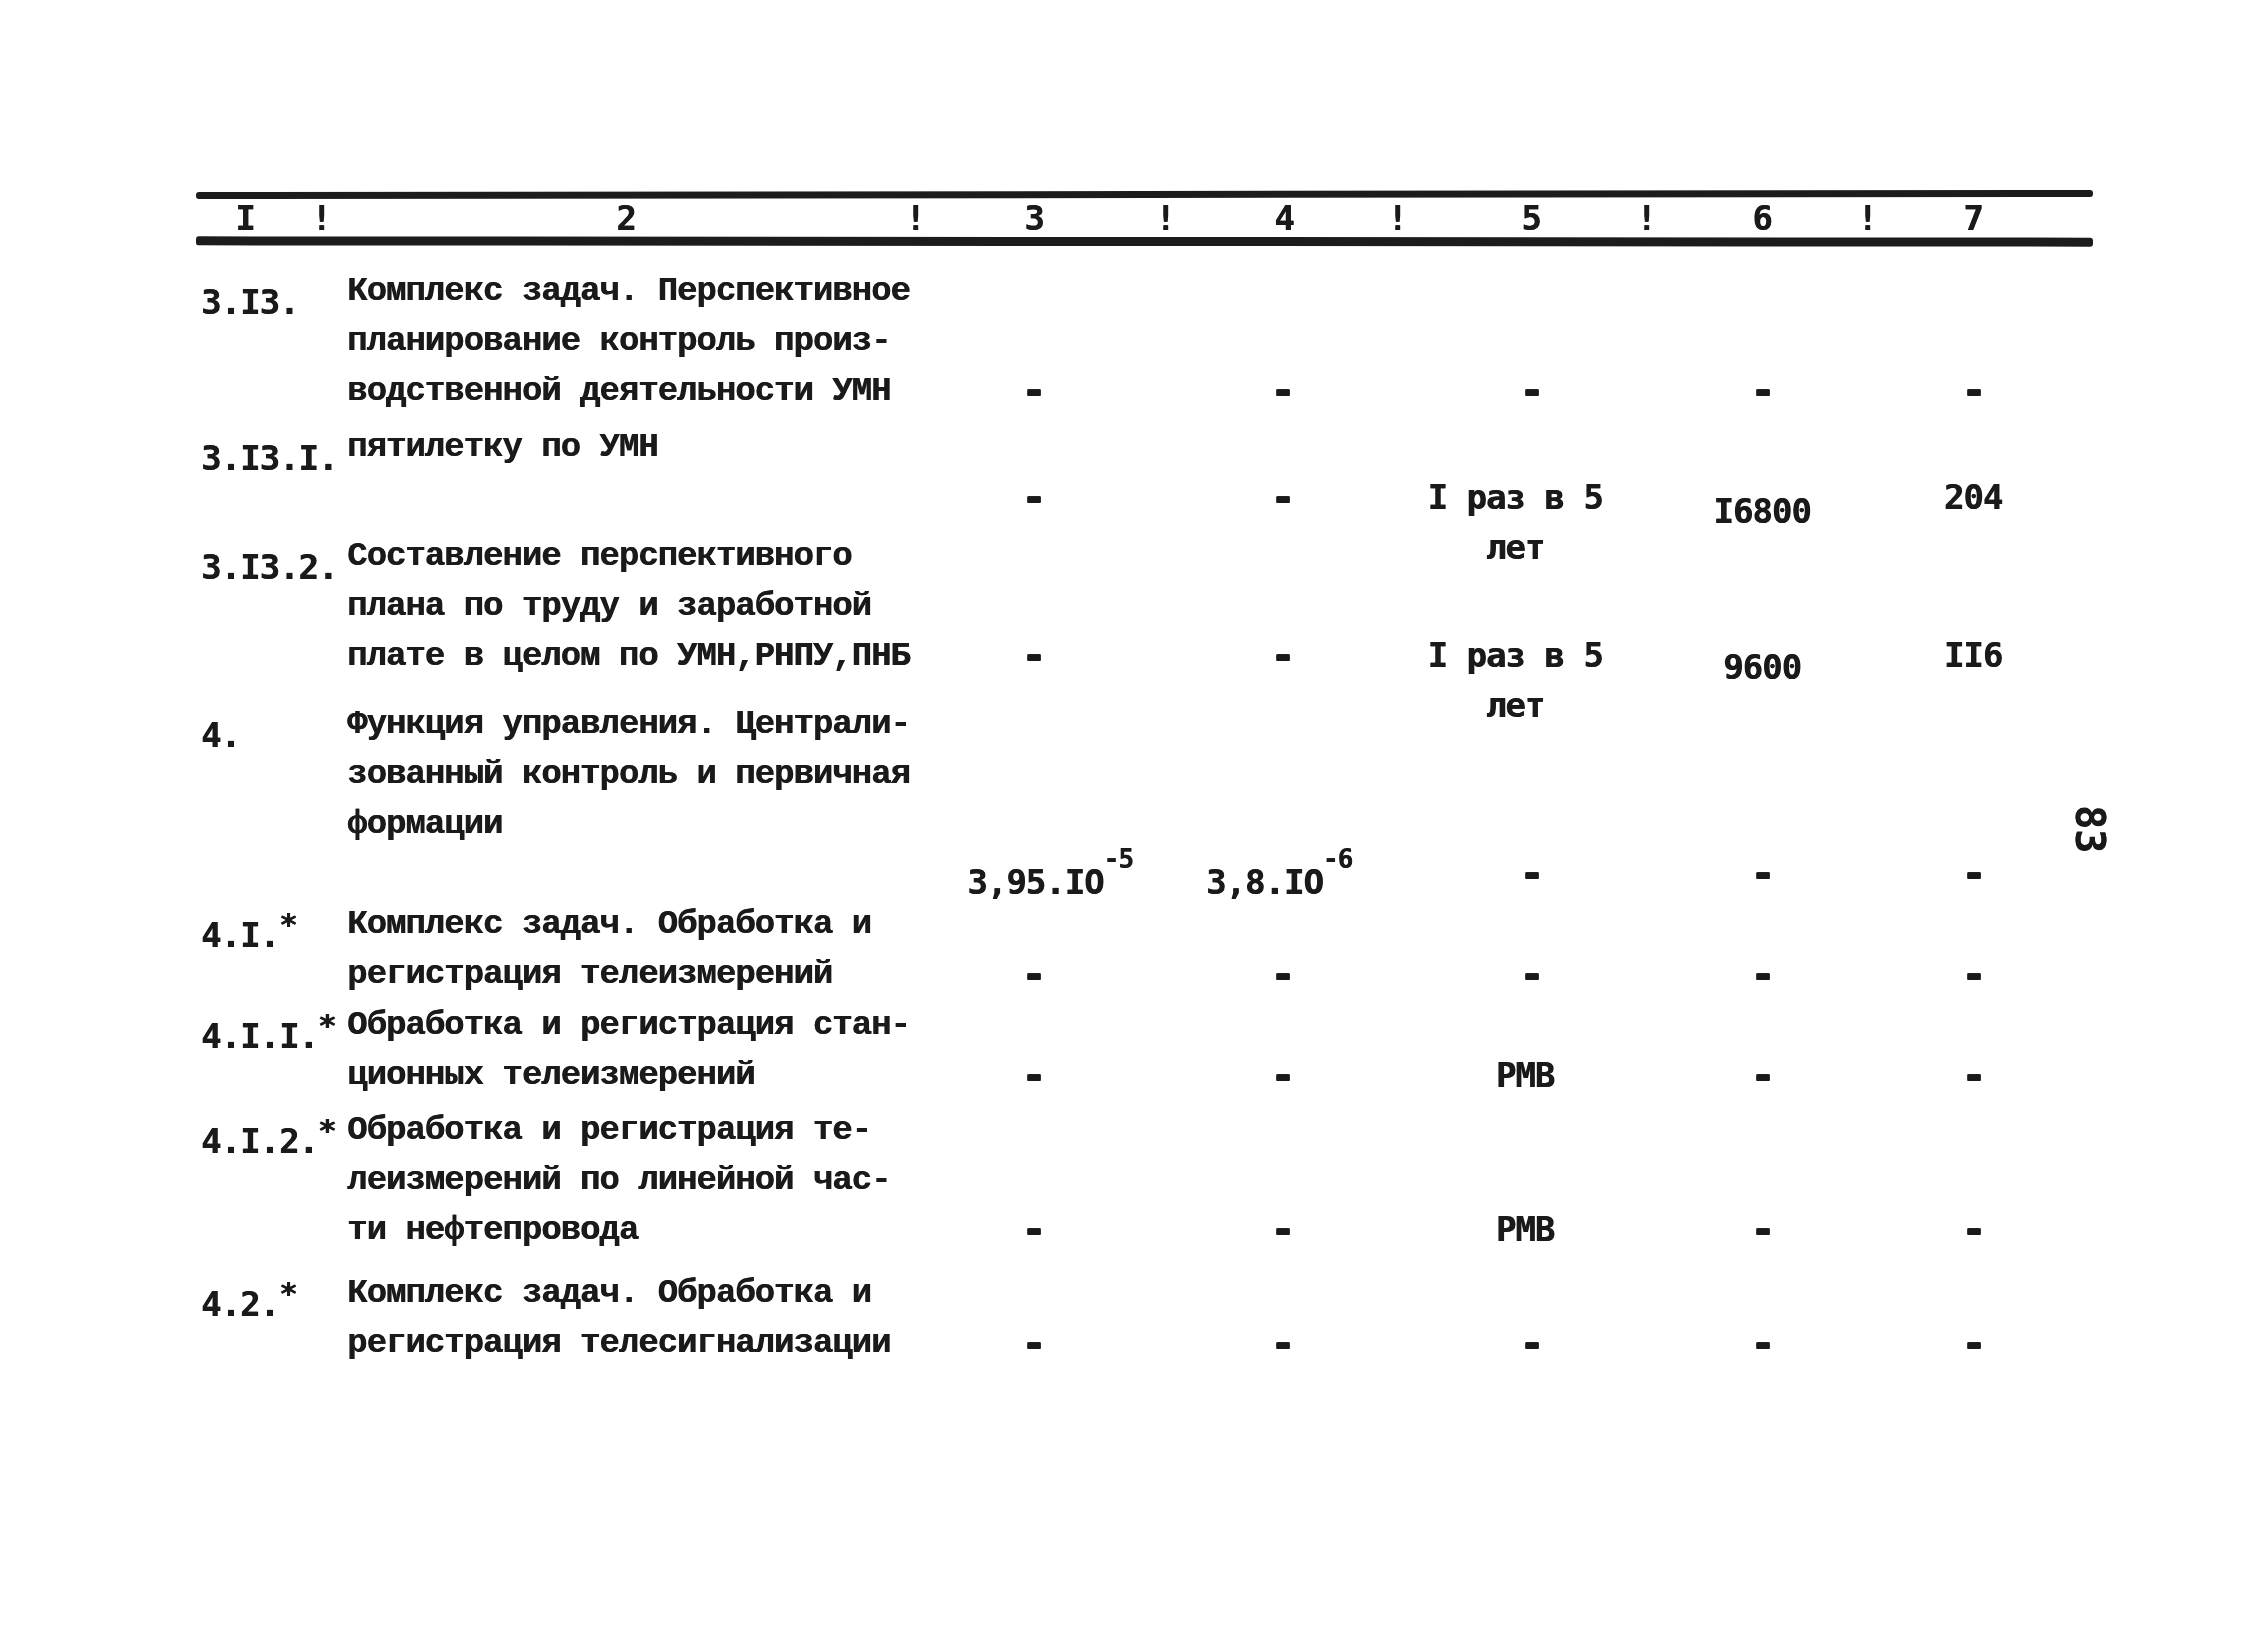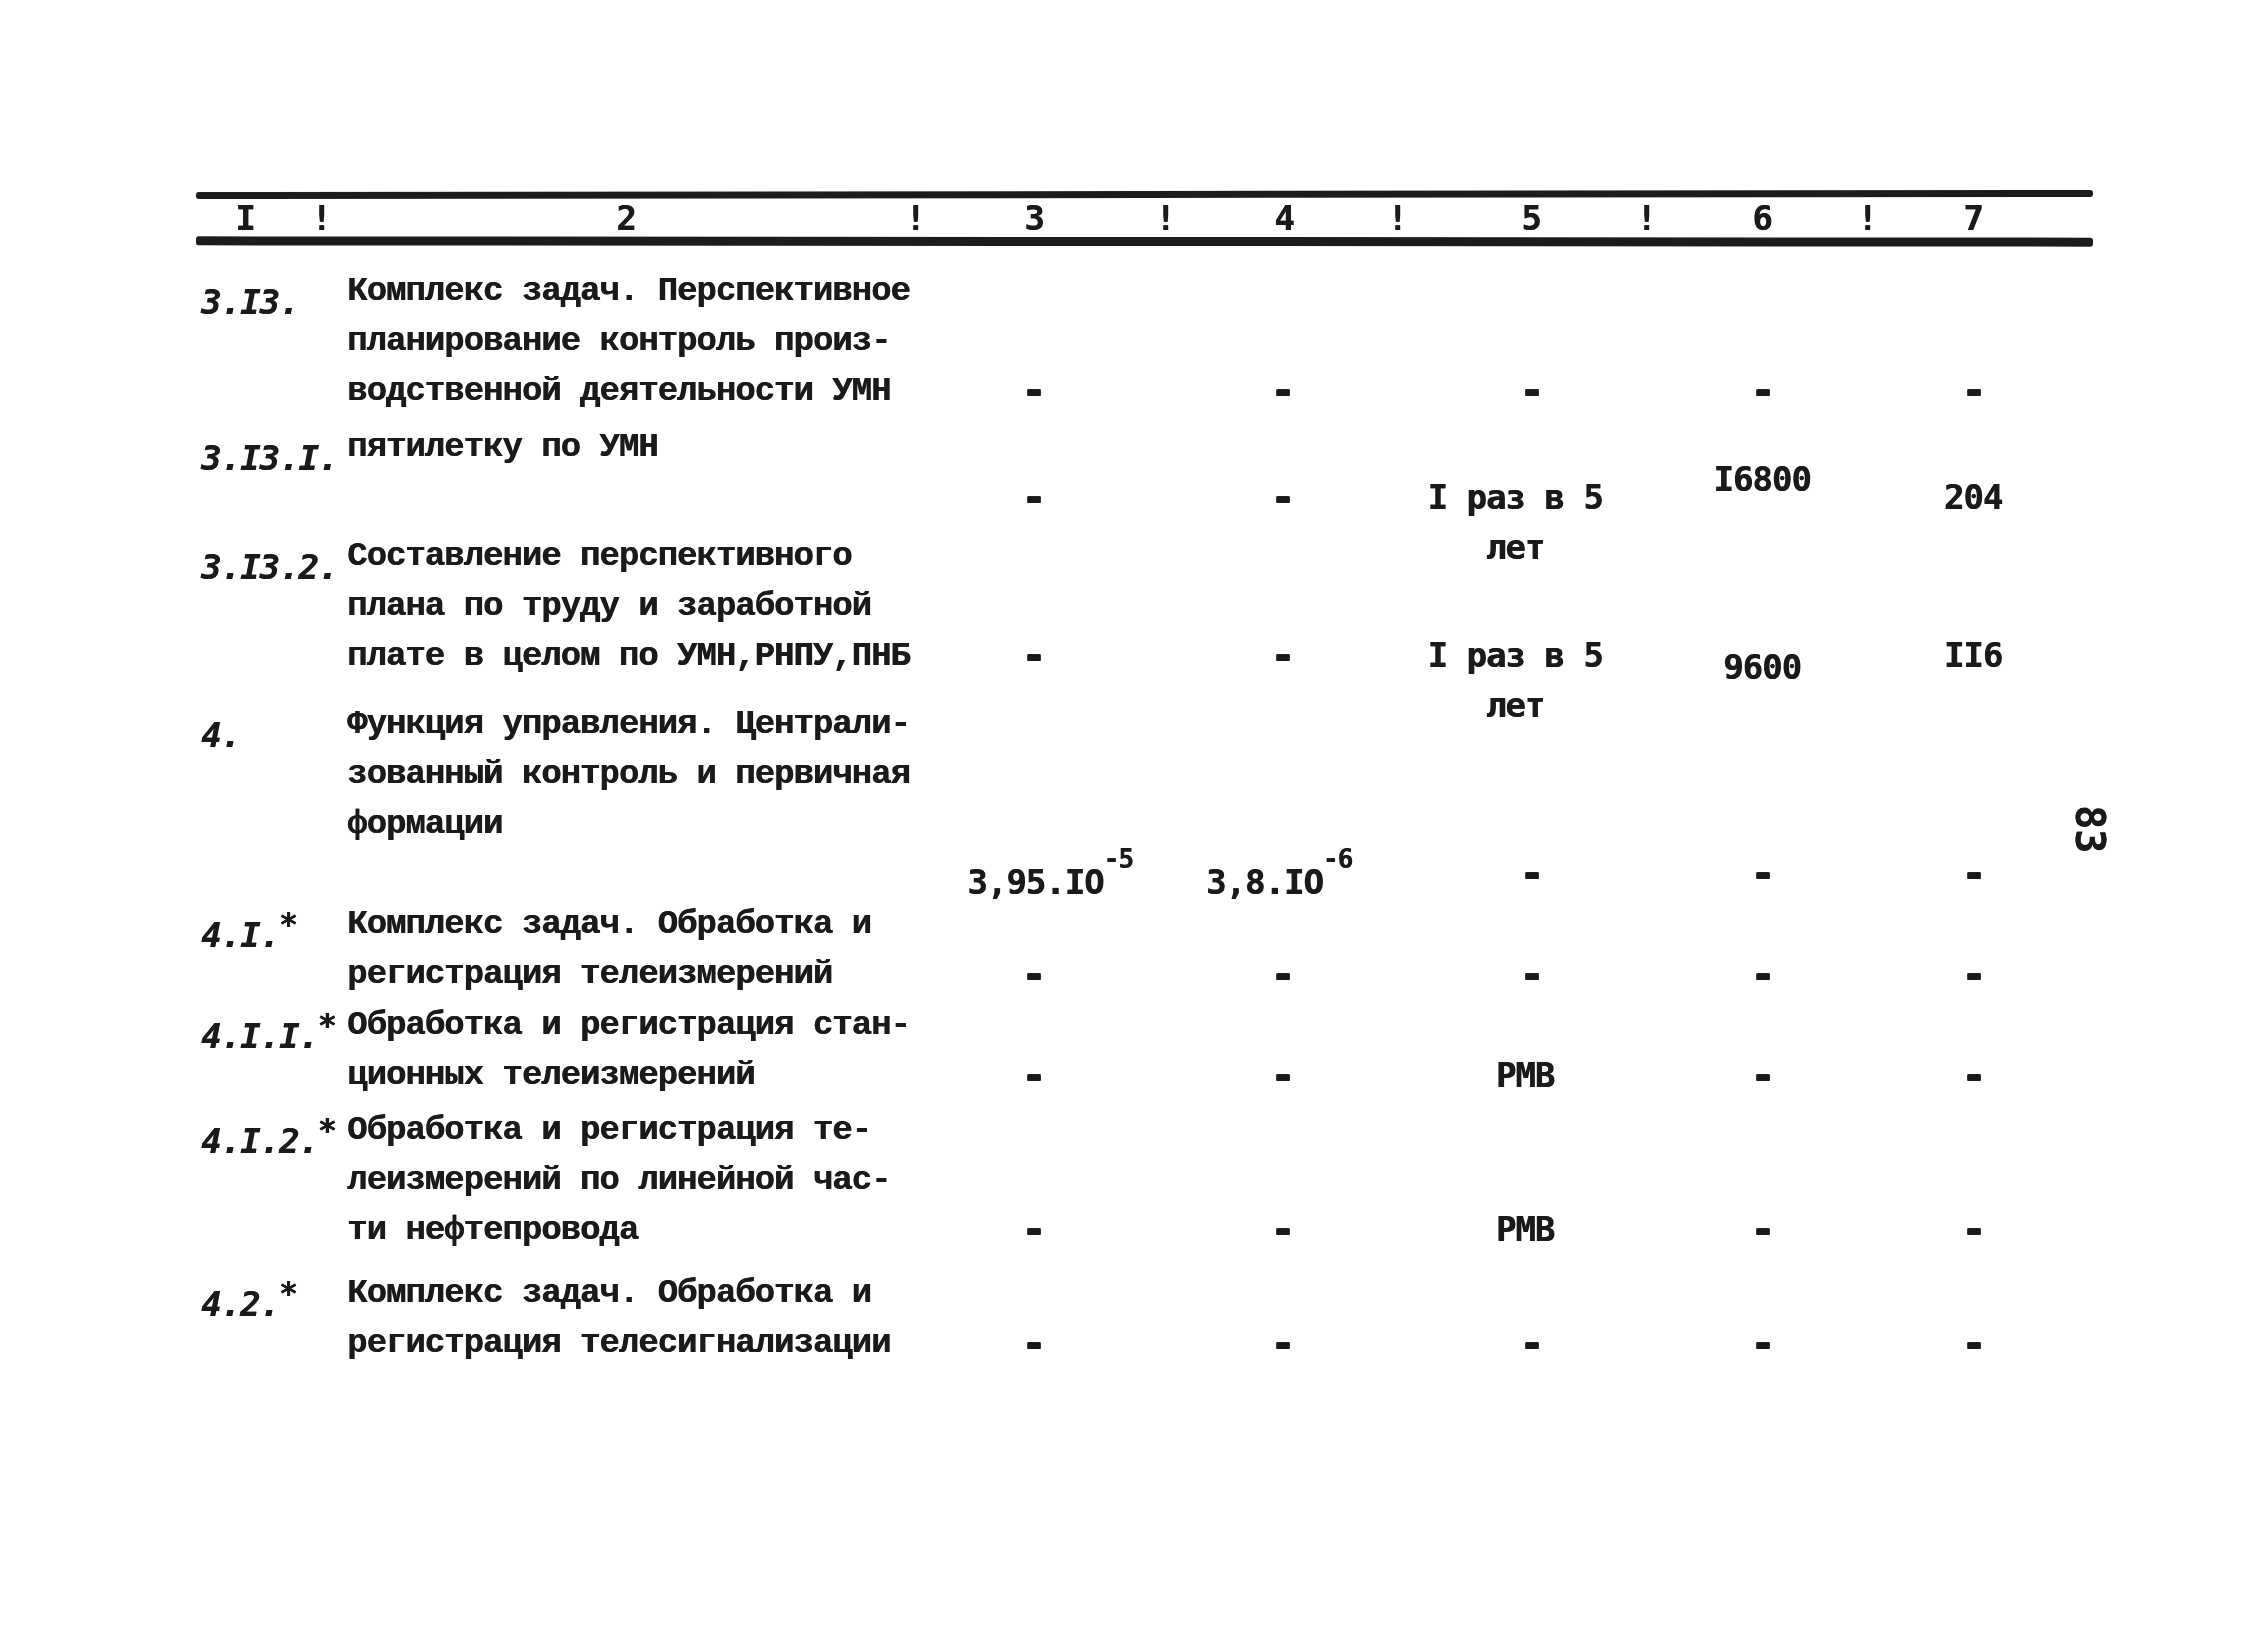--- a/index.html
+++ b/index.html
@@ -11,21 +11,21 @@
   .rule{position:absolute;left:196px;width:1897px;background:#1c1c1c;border-radius:2.9px;}
   .rule-top{top:191px;height:6.7px;transform:rotate(-0.06deg);}
   .rule-bottom{top:237px;height:8.6px;transform:rotate(0.04deg);}
   .hcell{
     position:absolute;top:197px;font-size:34px;line-height:42px;
     transform:translateX(-50%);text-shadow:0.6px 0 currentColor;white-space:nowrap;
   }
   .row{position:absolute;left:0;width:2265px;}
   .num{
     position:absolute;left:201px;top:0;font-size:34px;line-height:50px;
-    white-space:nowrap;text-shadow:0.6px 0 currentColor;font-style:italic;
+    white-space:nowrap;text-shadow:0.6px 0 currentColor;
   }
   .marker{font-size:31px;letter-spacing:0;}
   .txt{position:absolute;left:347px;top:0;width:669px;font-size:34px;line-height:50px;text-shadow:0.6px 0 currentColor;}
   .line{height:50px;white-space:nowrap;font-family:Liberation Mono, monospace;}
   .val{
     position:absolute;font-size:34px;line-height:50px;transform:translateX(-50%);
     text-align:center;white-space:nowrap;text-shadow:0.6px 0 currentColor;
   }
   .dash{font-size:40px;line-height:50px;text-shadow:1px 0 currentColor,0 1px currentColor,1px 1px currentColor;}
   .exp{font-size:26px;position:relative;top:-14.3px;letter-spacing:-1px;}
@@ -78,21 +78,21 @@
     <div class="num"><span>3.I3.I.</span><sup class="marker"></sup></div>
     <div class="txt">
       <div class="line">пятилетку по УМН</div>
     </div>
     <div class="val dash" style="left:1033px;top:50px">-</div>
     <div class="val dash" style="left:1282px;top:50px">-</div>
     <div class="val c5multi" style="left:1515px;top:50px">
       <div>I раз в 5</div>
       <div>лет</div>
     </div>
-    <div class="val" style="left:1762px;top:32px">I6800</div>
+    <div class="val" style="left:1762px;top:64px">I6800</div>
     <div class="val" style="left:1973px;top:50px">204</div>
   </div>
 
   <div class="row" style="top:531px">
     <div class="num"><span>3.I3.2.</span><sup class="marker"></sup></div>
     <div class="txt">
       <div class="line">Составление перспективного</div>
       <div class="line">плана по труду и заработной</div>
       <div class="line">плате в целом по УМН,РНПУ,ПНБ</div>
     </div>

